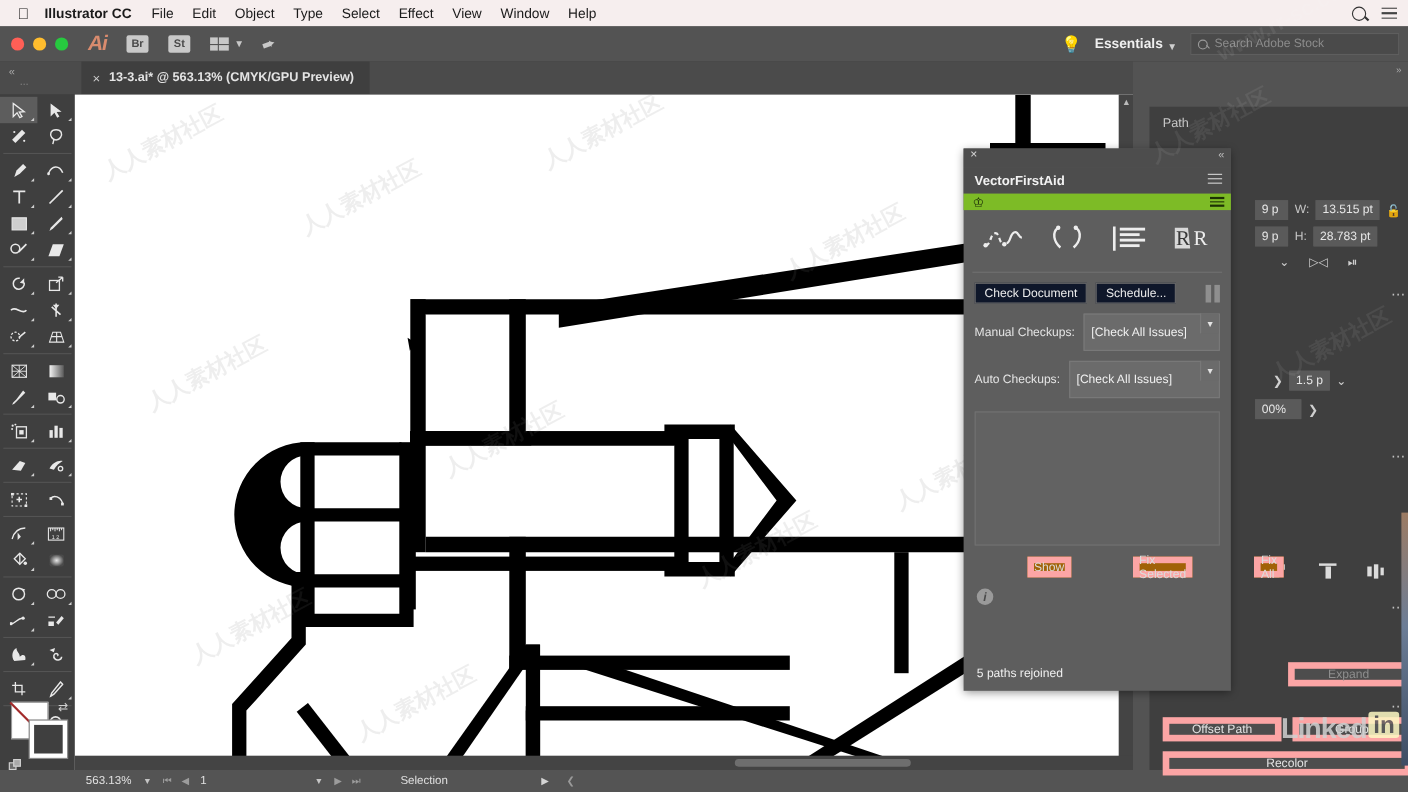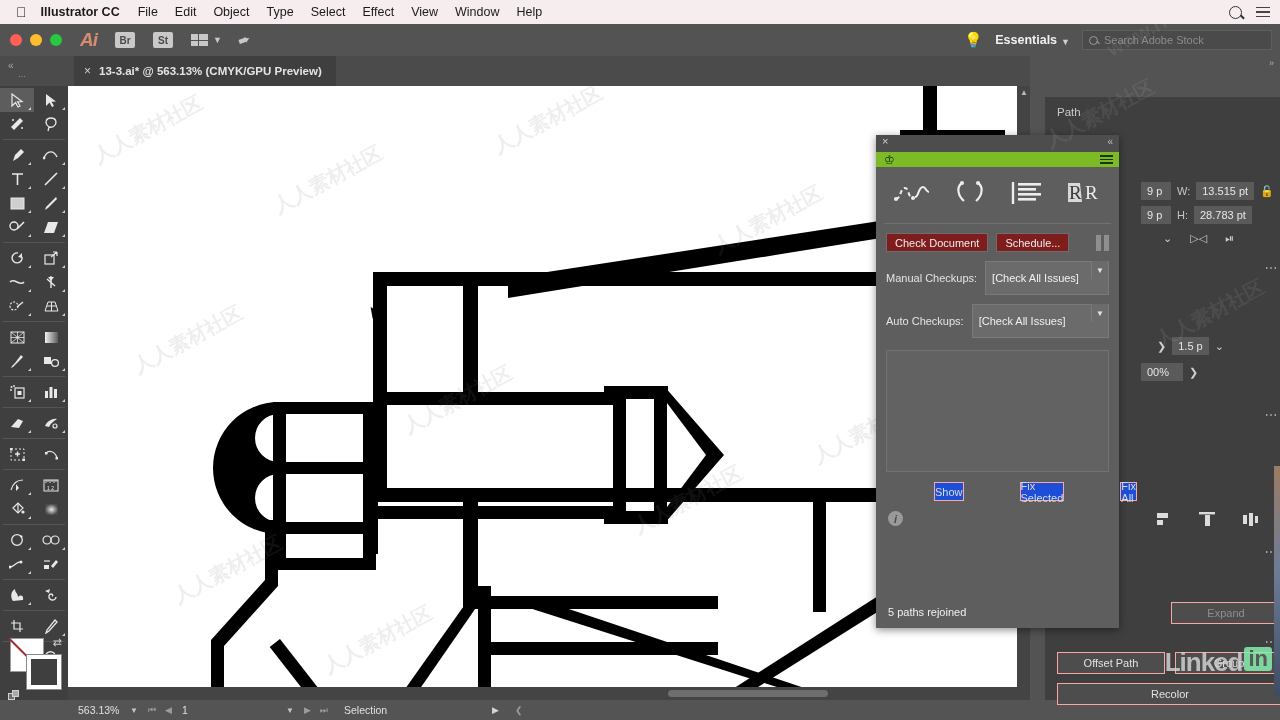--- a/index.html
+++ b/index.html
@@ -121,41 +121,41 @@
   
   .statusbar {
     position: absolute; left: 0; bottom: 0; width: 1280px; height: 20px;
     background: #545454; display: flex; align-items: center; color: #e0e0e0; font-size: 10.5px;
   }
   .sb-zoom { margin-left: 78px; width: 48px; }
   .sb-cell { display:flex; align-items:center; }
   .sb-chev { color:#c5c5c5; font-size: 8px; margin: 0 10px 0 4px; }
   .sb-nav { display:flex; gap:9px; color:#9c9c9c; font-size:9px; margin-right: 10px;}
   .sb-page { width: 100px; }
-  .sb-tool { position: absolute; left: 344px; text-align: center; }
+  .sb-tool { position: absolute; left: 364px; text-align: center; }
   .sb-play { position:absolute; left: 492px; color:#d5d5d5; font-size:9px; }
   .sb-lt { position:absolute; left: 515px; color:#9a9a9a; font-size:9px; }
 
   
   .props { position: absolute; right: 0; top: 56px; width: 250px; height: 644px; background: #535353; }
   .props-expand { position:absolute; right:6px; top:2px; color:#aeaeae; font-size:9px; }
   .props-tabs { position: absolute; left: 0; top: 14px; height: 27px; display: flex; align-items: center; }
   .ptab { height: 27px; display:flex; align-items:center; padding: 0 12px; font-size: 11.5px; color: #b9b9b9; }
   .ptab.active { background: #3f3f3f; color: #ffffff; font-weight: bold; }
   .props-body { position: absolute; left: 15px; top: 41px; width: 250px; bottom: 0; background: #3f3f3f; }
   .p-label { color: #c9c9c9; font-size: 11.5px; padding: 9px 0 0 12px; }
 
   .xf-row { display:flex; align-items:center; gap:6px; color:#c6c6c6; font-size:11px; }
   .xf-field { background:#5a5a5a; border:1px solid #5a5a5a; color:#e6e6e6; font-size:11px;
               padding:2px 5px; min-width: 50px; height: 18px; display:flex; align-items:center; }
   .tinybtn { color:#cfcfcf; font-size:11px; }
   .dots3 { color:#c2c2c2; font-size:13px; letter-spacing:1.5px; }
 
   .row-btns { display:flex; gap: 10px; padding: 0 12px; }
-  .pbtn { flex:1; height: 22px; background:#4d4d4d; border:1px solid #fca5a5; color:#e2e2e2;
+  .pbtn { flex:1; height: 22px; background:#4d4d4d; border:6px solid #fca5a5; color:#e2e2e2;
           font-size:11px; display:flex; align-items:center; justify-content:center; }
   .pbtn.dim { color: #8e8e8e; }
 
   
   .vfa { position: absolute; left: 876px; top: 135px; width: 243px; height: 493px;
          background: #5e5e5e; box-shadow: 0 2px 8px rgba(0,0,0,.45); }
   .vfa-topbar { height: 17px; background: #4d4d4d; position: relative; }
   .vfa-close { position:absolute; left: 6px; top: 0px; color:#d3d3d3; font-size: 11px; }
   .vfa-collapse { position:absolute; right: 6px; top: 1px; color:#bdbdbd; font-size: 10px; }
   .vfa-title { height: 24px; background: #4d4d4d; position: relative; display:flex; align-items:center; }
@@ -167,43 +167,43 @@
   .crown { margin-left: 8px; color: #1d2d0a; font-size: 12px; line-height: 1; }
   .green-menu { position:absolute; right: 6px; top: 3px; width: 13px; height: 9px; }
   .green-menu i { position:absolute; left:0; width:13px; height:1.6px; background:#1d3205; }
   .green-menu i:nth-child(1){top:0}.green-menu i:nth-child(2){top:3.5px}.green-menu i:nth-child(3){top:7px}
 
   .vfa-icons { height: 56px; display:flex; align-items:center; justify-content: space-around; padding: 0 6px; }
   .vfa-icons .ic { color:#ededed; }
   .vfa-hr { height:1px; background:#717171; margin: 0 8px; }
 
   .vfa-row { display:flex; align-items:center; gap: 8px; padding: 0 10px; margin-top: 9px; }
-  .vbtn { height: 19px; background:#7f1d1d; border:1px solid #6d6d6d; color:#ececec; font-size:11px;
+  .vbtn { height: 19px; background:#0f172a; border:1px solid #6d6d6d; color:#ececec; font-size:11px;
           display:flex; align-items:center; justify-content:center; padding: 0 8px; }
   .pause { display:flex; gap:3px; margin-left:auto; }
   .pause i { width: 5px; height: 16px; background: #8f8f8f; display:block; }
   .vfa-lbl { color:#e4e4e4; font-size:11px; }
   .vselect { height:18px; background:#6b6b6b; border:1px solid #7a7a7a; color:#f0f0f0; font-size:11px;
              display:flex; align-items:center; padding: 16px 6px; flex:1; position: relative; }
   .vselect .dd { position:absolute; right:0; top:-1px; width: 17px; height: 18px; background:#6b6b6b;
                  border-left:1px solid #7a7a7a; display:flex; align-items:center; justify-content:center;
                  color:#e4e4e4; font-size:8px; }
   .vfa-list { margin: 12px 10px 0 10px; height: 122px; background: #626262; border: 1px solid #727272; }
   .vfa-actions { display:flex; gap: 8px; padding: 0 10px; margin-top: 10px; }
-  .abtn { flex:1; height: 19px; background:#1d4ed8; border:1px solid #fca5a5; color:#dcdcdc;
+  .abtn { flex:1; height: 19px; background:#a16207; border:6px solid #fca5a5; color:#dcdcdc;
           font-size:11px; display:flex; align-items:center; justify-content:center;margin-left:48px; }
   .info-dot { margin: 10px 0 0 12px; width: 15px; height: 15px; border-radius: 50%; background: #9a9a9a;
               color: #4a4a4a; font-size: 11px; font-weight: bold; font-style: italic;
               display:flex; align-items:center; justify-content:center; }
   .vfa-status { position:absolute; left: 12px; bottom: 10px; color: #efefef; font-size: 11px; }
 
   
   .li { position:absolute; right: 8px; bottom: 22px; display:flex; align-items:flex-start; opacity:.85; }
   .li .txt { color:#d0d0d0; font-size:26px; font-weight:bold; letter-spacing:-1px; }
-  .li .box { background:#86efac; color:#5a5a5a; font-size:22px; font-weight:bold; padding: 0 4px;
+  .li .box { background:#fef9c3; color:#5a5a5a; font-size:22px; font-weight:bold; padding: 0 4px;
              margin-left:2px; border-radius:3px; line-height:1.1; }
   .photo-strip { position:absolute; right:0; top: 410px; width: 6px; height: 230px;
                  background: linear-gradient(#9c7b63, #6c7d96 45%, #3d4c63); }
 </style>
 </head>
 <body>
 
 <div id="app">
 
   <div class="macbar">
@@ -784,20 +784,28 @@
       <span class="txt">Linked</span>
       <span class="box">in</span>
     </div>
   </div>
 
   <div class="vfa">
     <div class="vfa-topbar">
       <span class="vfa-close">×</span>
       <span class="vfa-collapse">«</span>
     </div>
+    <div class="vfa-title">
+      <span>VectorFirstAid</span>
+      <span class="vfa-menu">
+          <i></i>
+          <i></i>
+          <i></i>
+        </span>
+    </div>
     <div class="vfa-green">
       <span class="crown">♔</span>
       <span class="green-menu">
           <i></i>
           <i></i>
           <i></i>
         </span>
     </div>
 
     <div class="vfa-icons">

